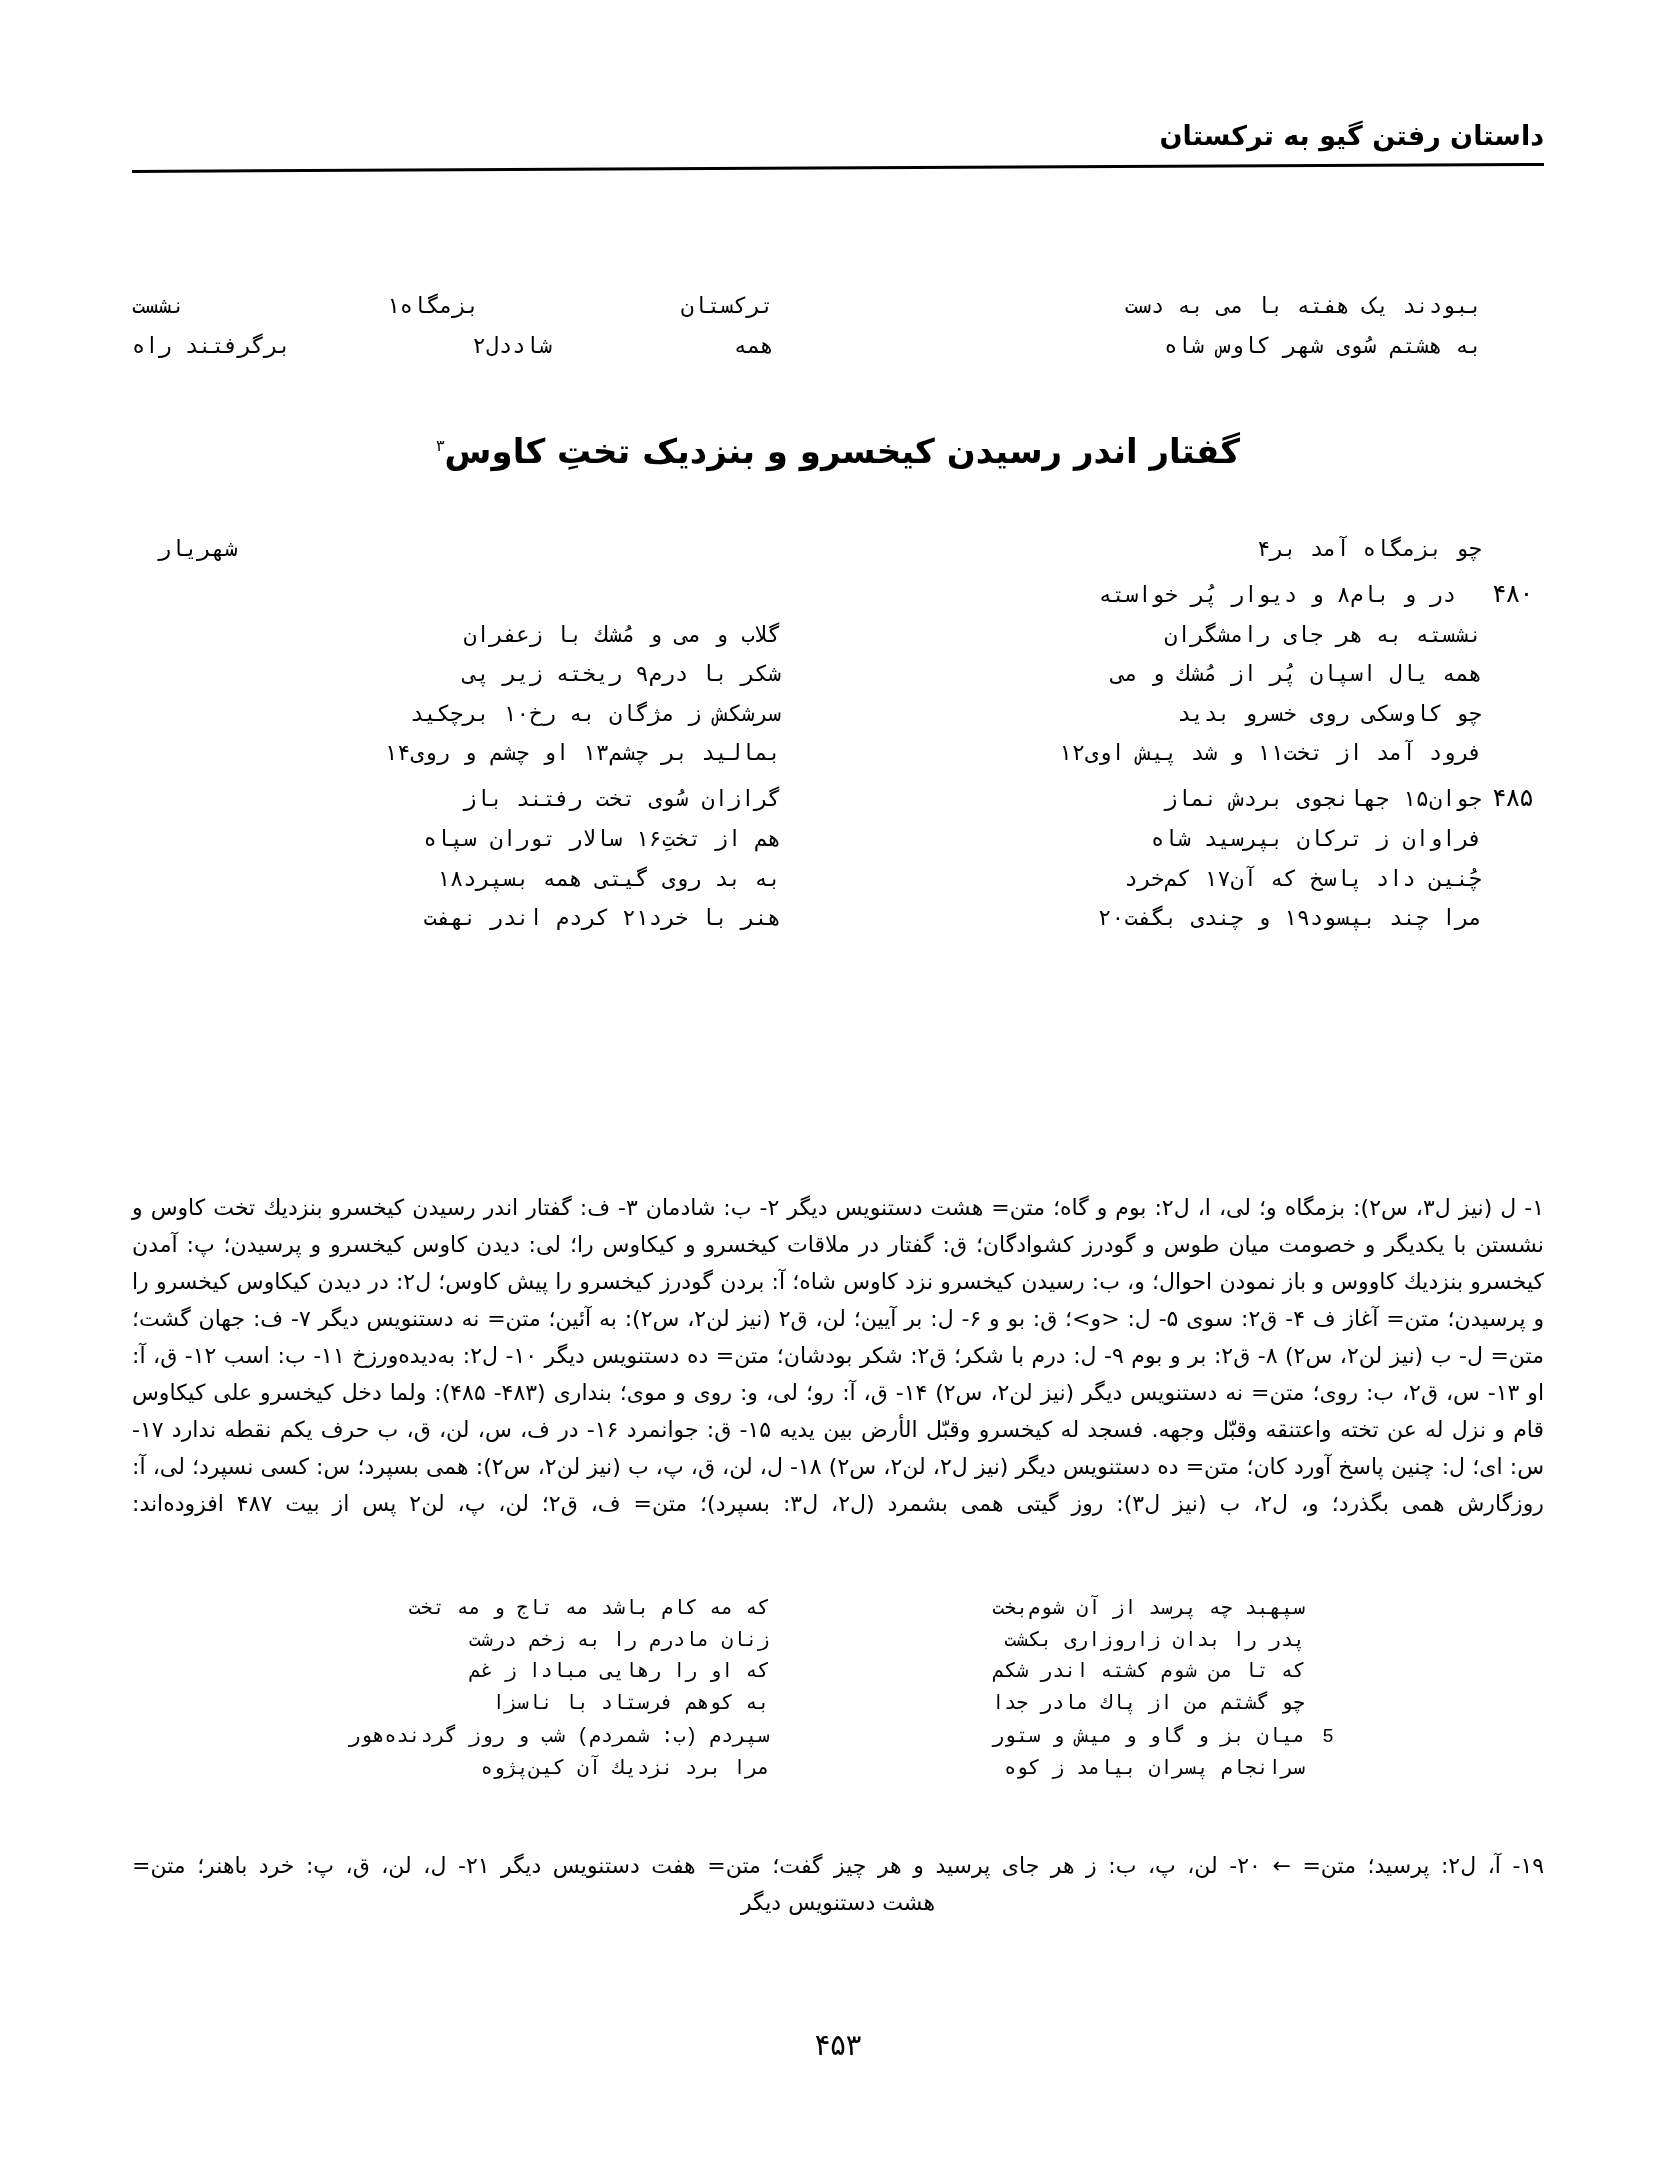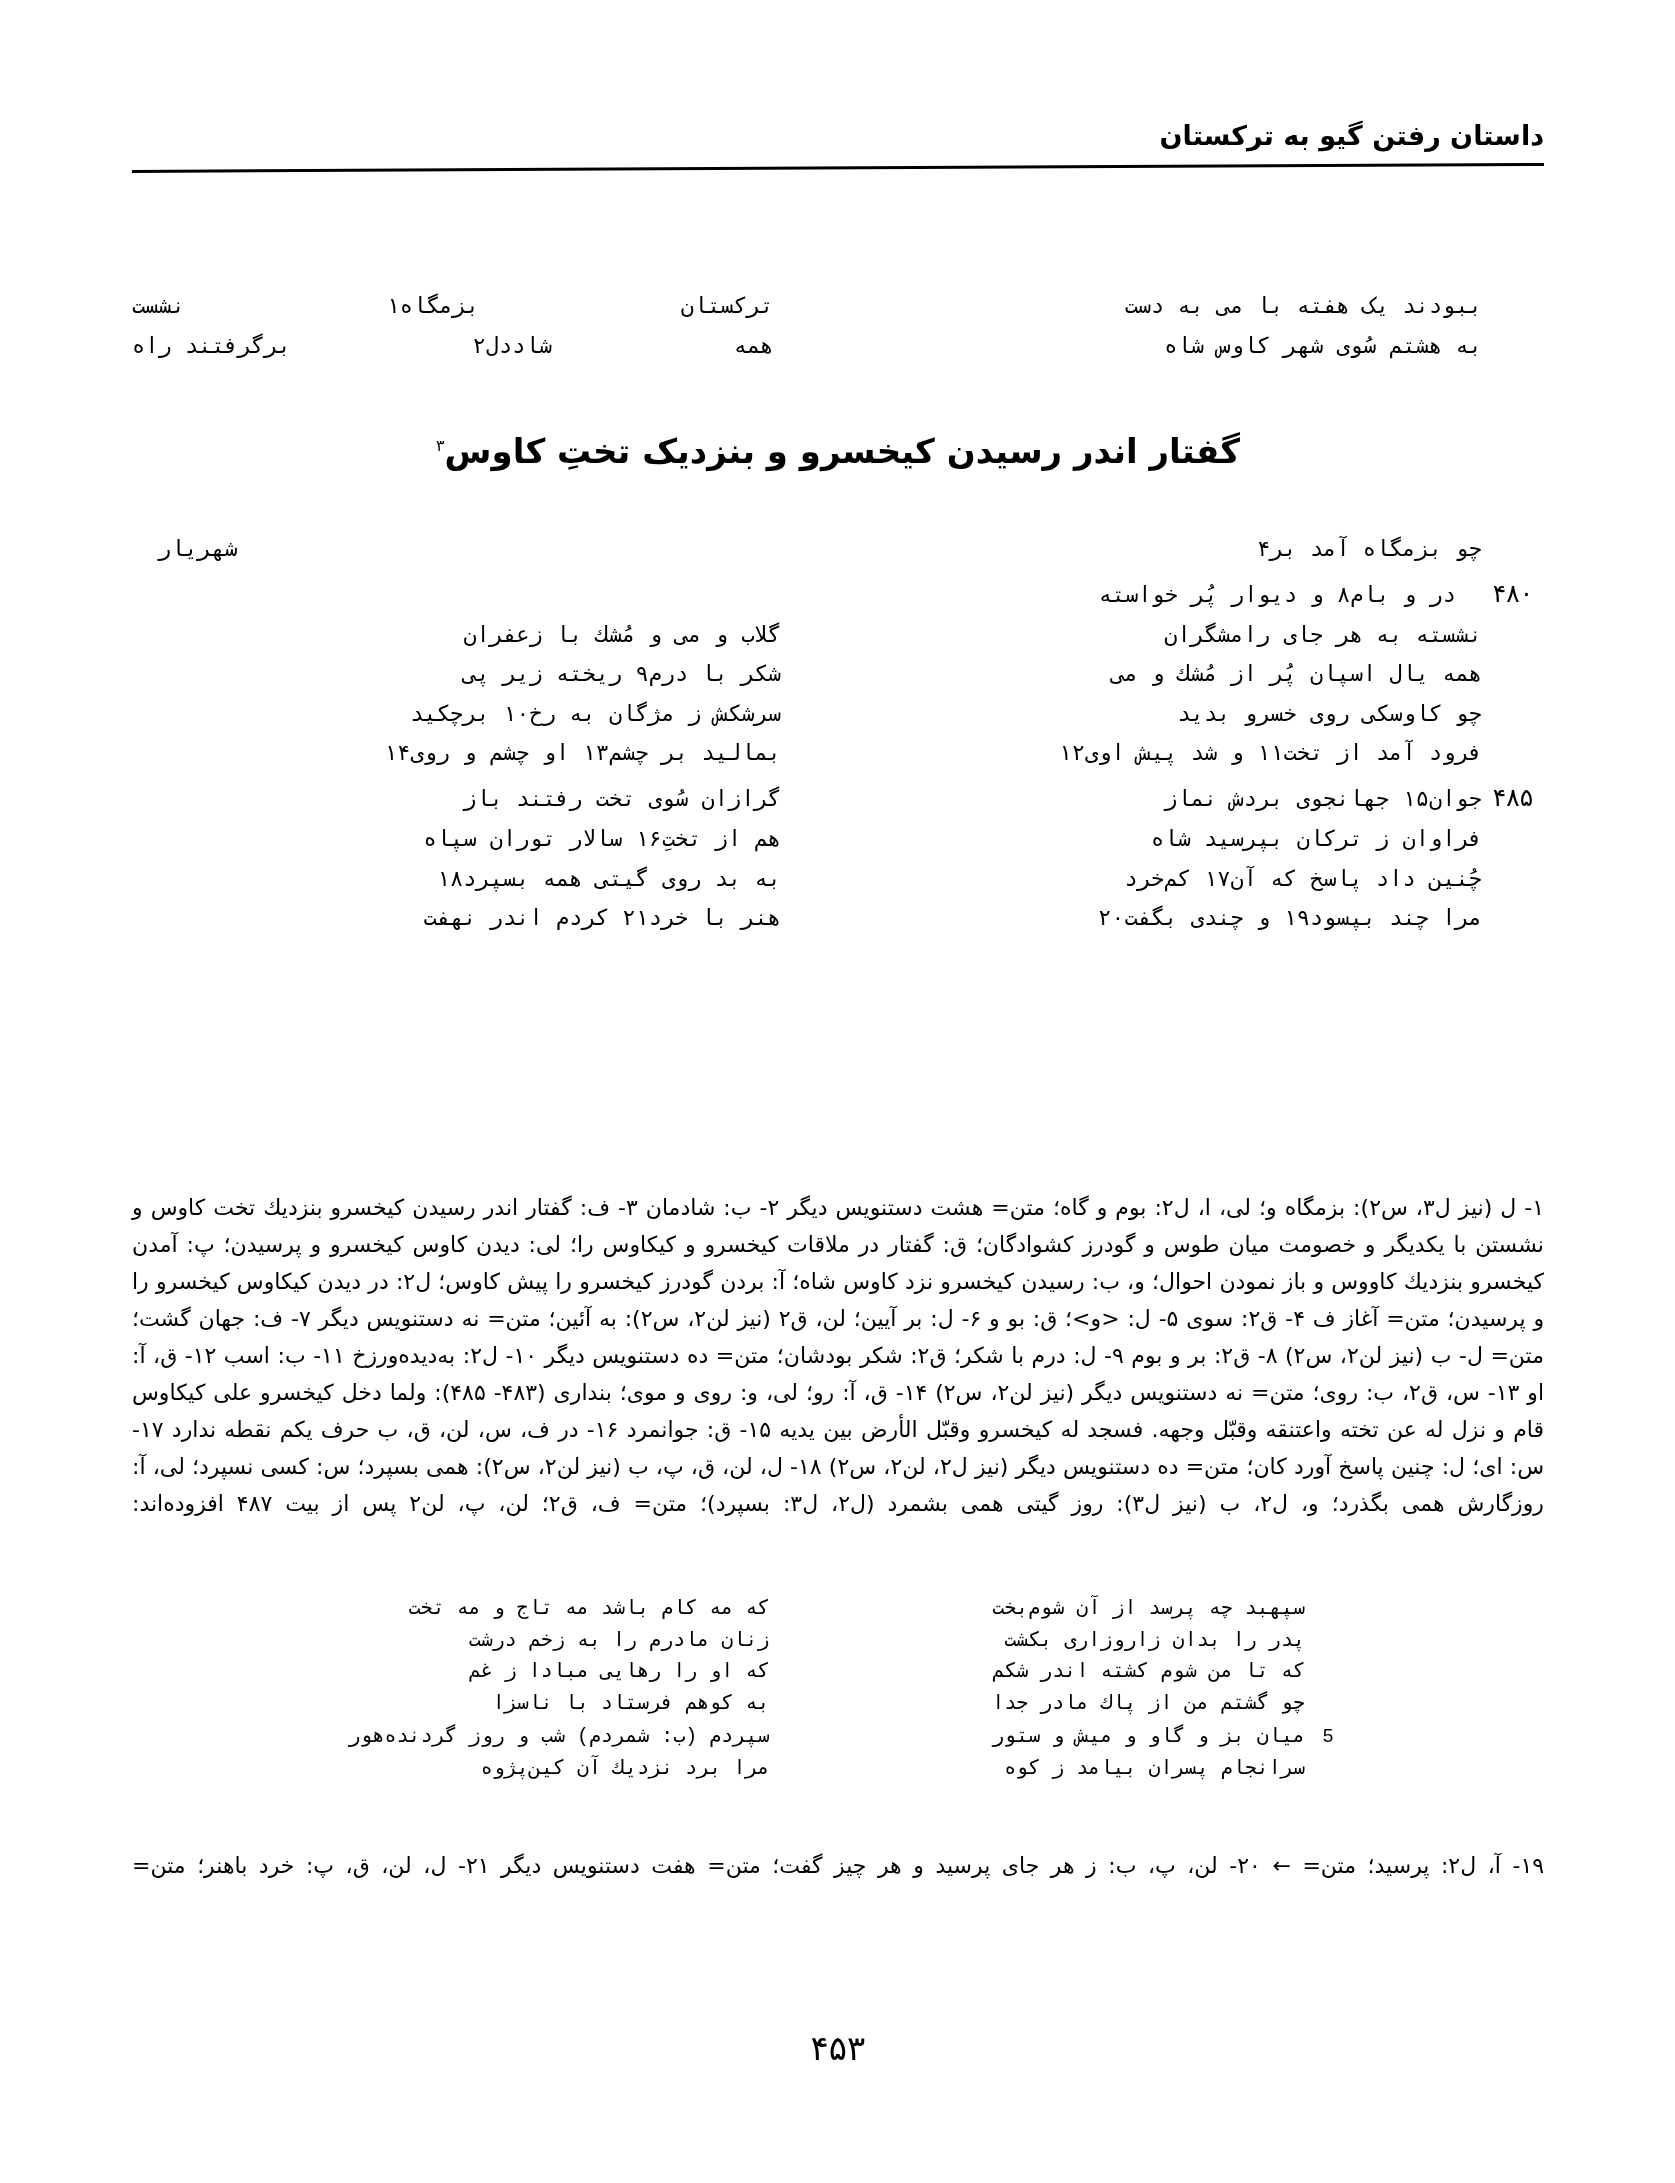--- a/index.html
+++ b/index.html
@@ -136,21 +136,21 @@
   }
   #inserted-verses .hemistich.first { padding-left: 30px; }
 
   
   .page-number {
     position: absolute;
     top: 2028px;
     left: 0;
     right: 0;
     text-align: center;
-    font-size: 34px;
+    font-size: 29px;
     letter-spacing: 1.4px;
   }
 </style>
 </head>
 <body>
 
 <div class="page">
 
   <div class="running-header">
     <div class="running-header-title">داستان رفتن گیو به ترکستان</div>
@@ -351,18 +351,19 @@
       </div>
       <div class="hemistich second">
         <span>مرا برد نزدیك آن کین‌پژوه</span>
       </div>
     </div>
 
   </div>
 
   <div class="apparatus" id="apparatus-lower">
     <p>۱۹- آ، ل۲: پرسید؛ متن= ←    ۲۰- لن، پ، ب: ز هر جای پرسید و هر چیز گفت؛ متن= هفت دستنویس دیگر    ۲۱- ل، لن، ق، پ: خرد باهنر؛ متن=</p>
+    <p class="last-line">هشت دستنویس دیگر</p>
   </div>
 
   <div class="page-number">۴۵۳</div>
 
 </div>
 
 
 </body></html>

